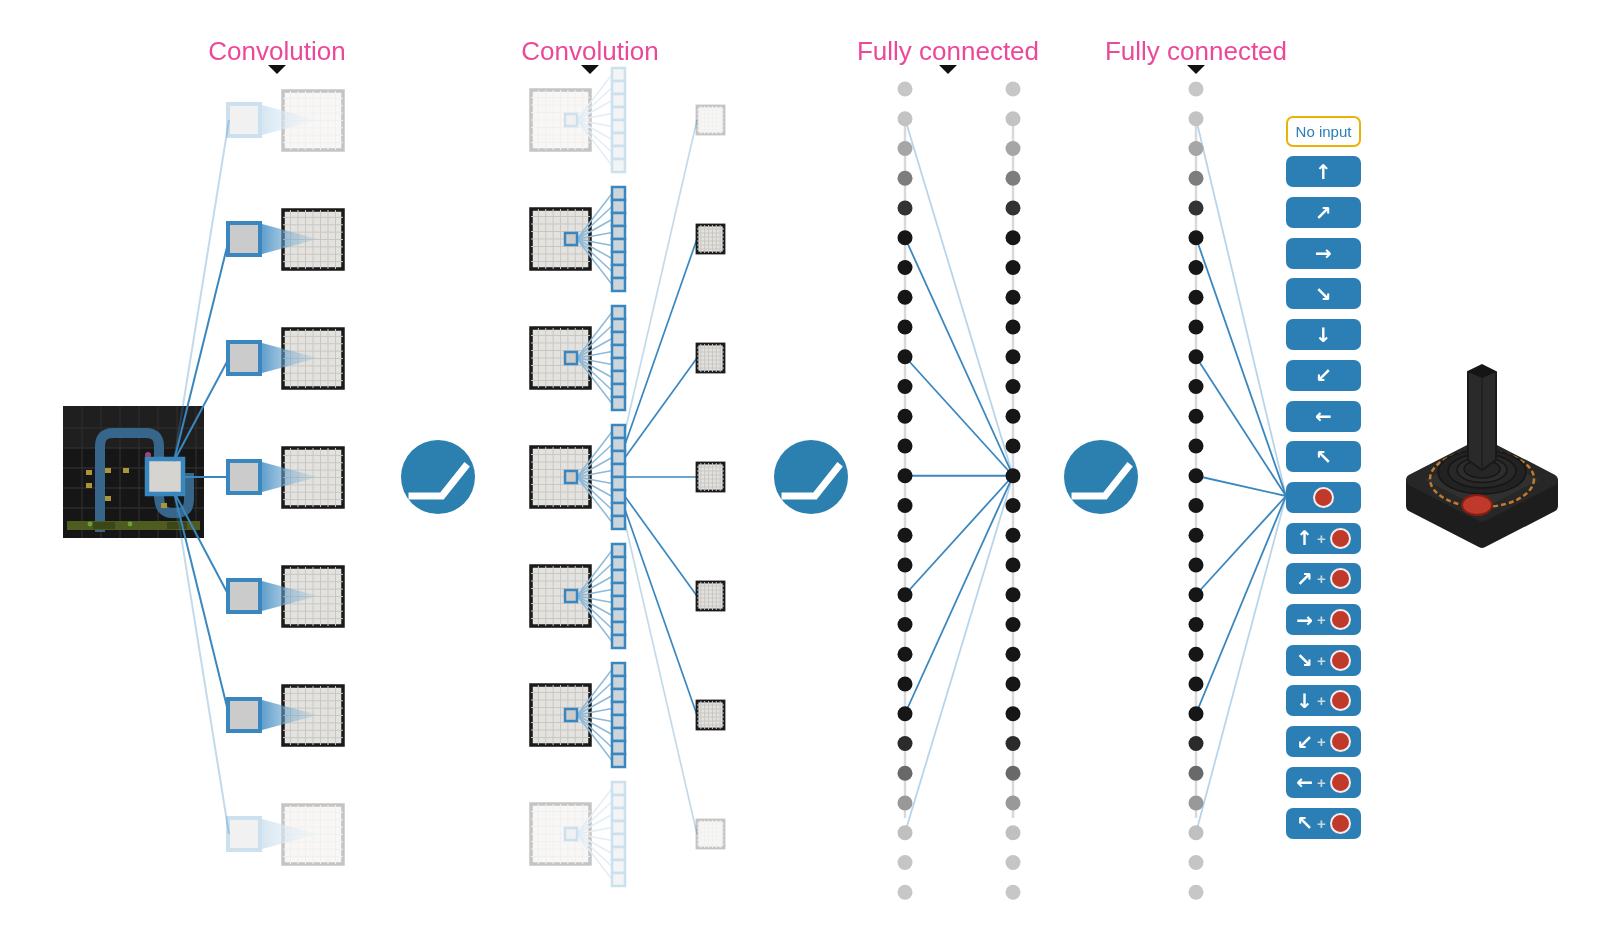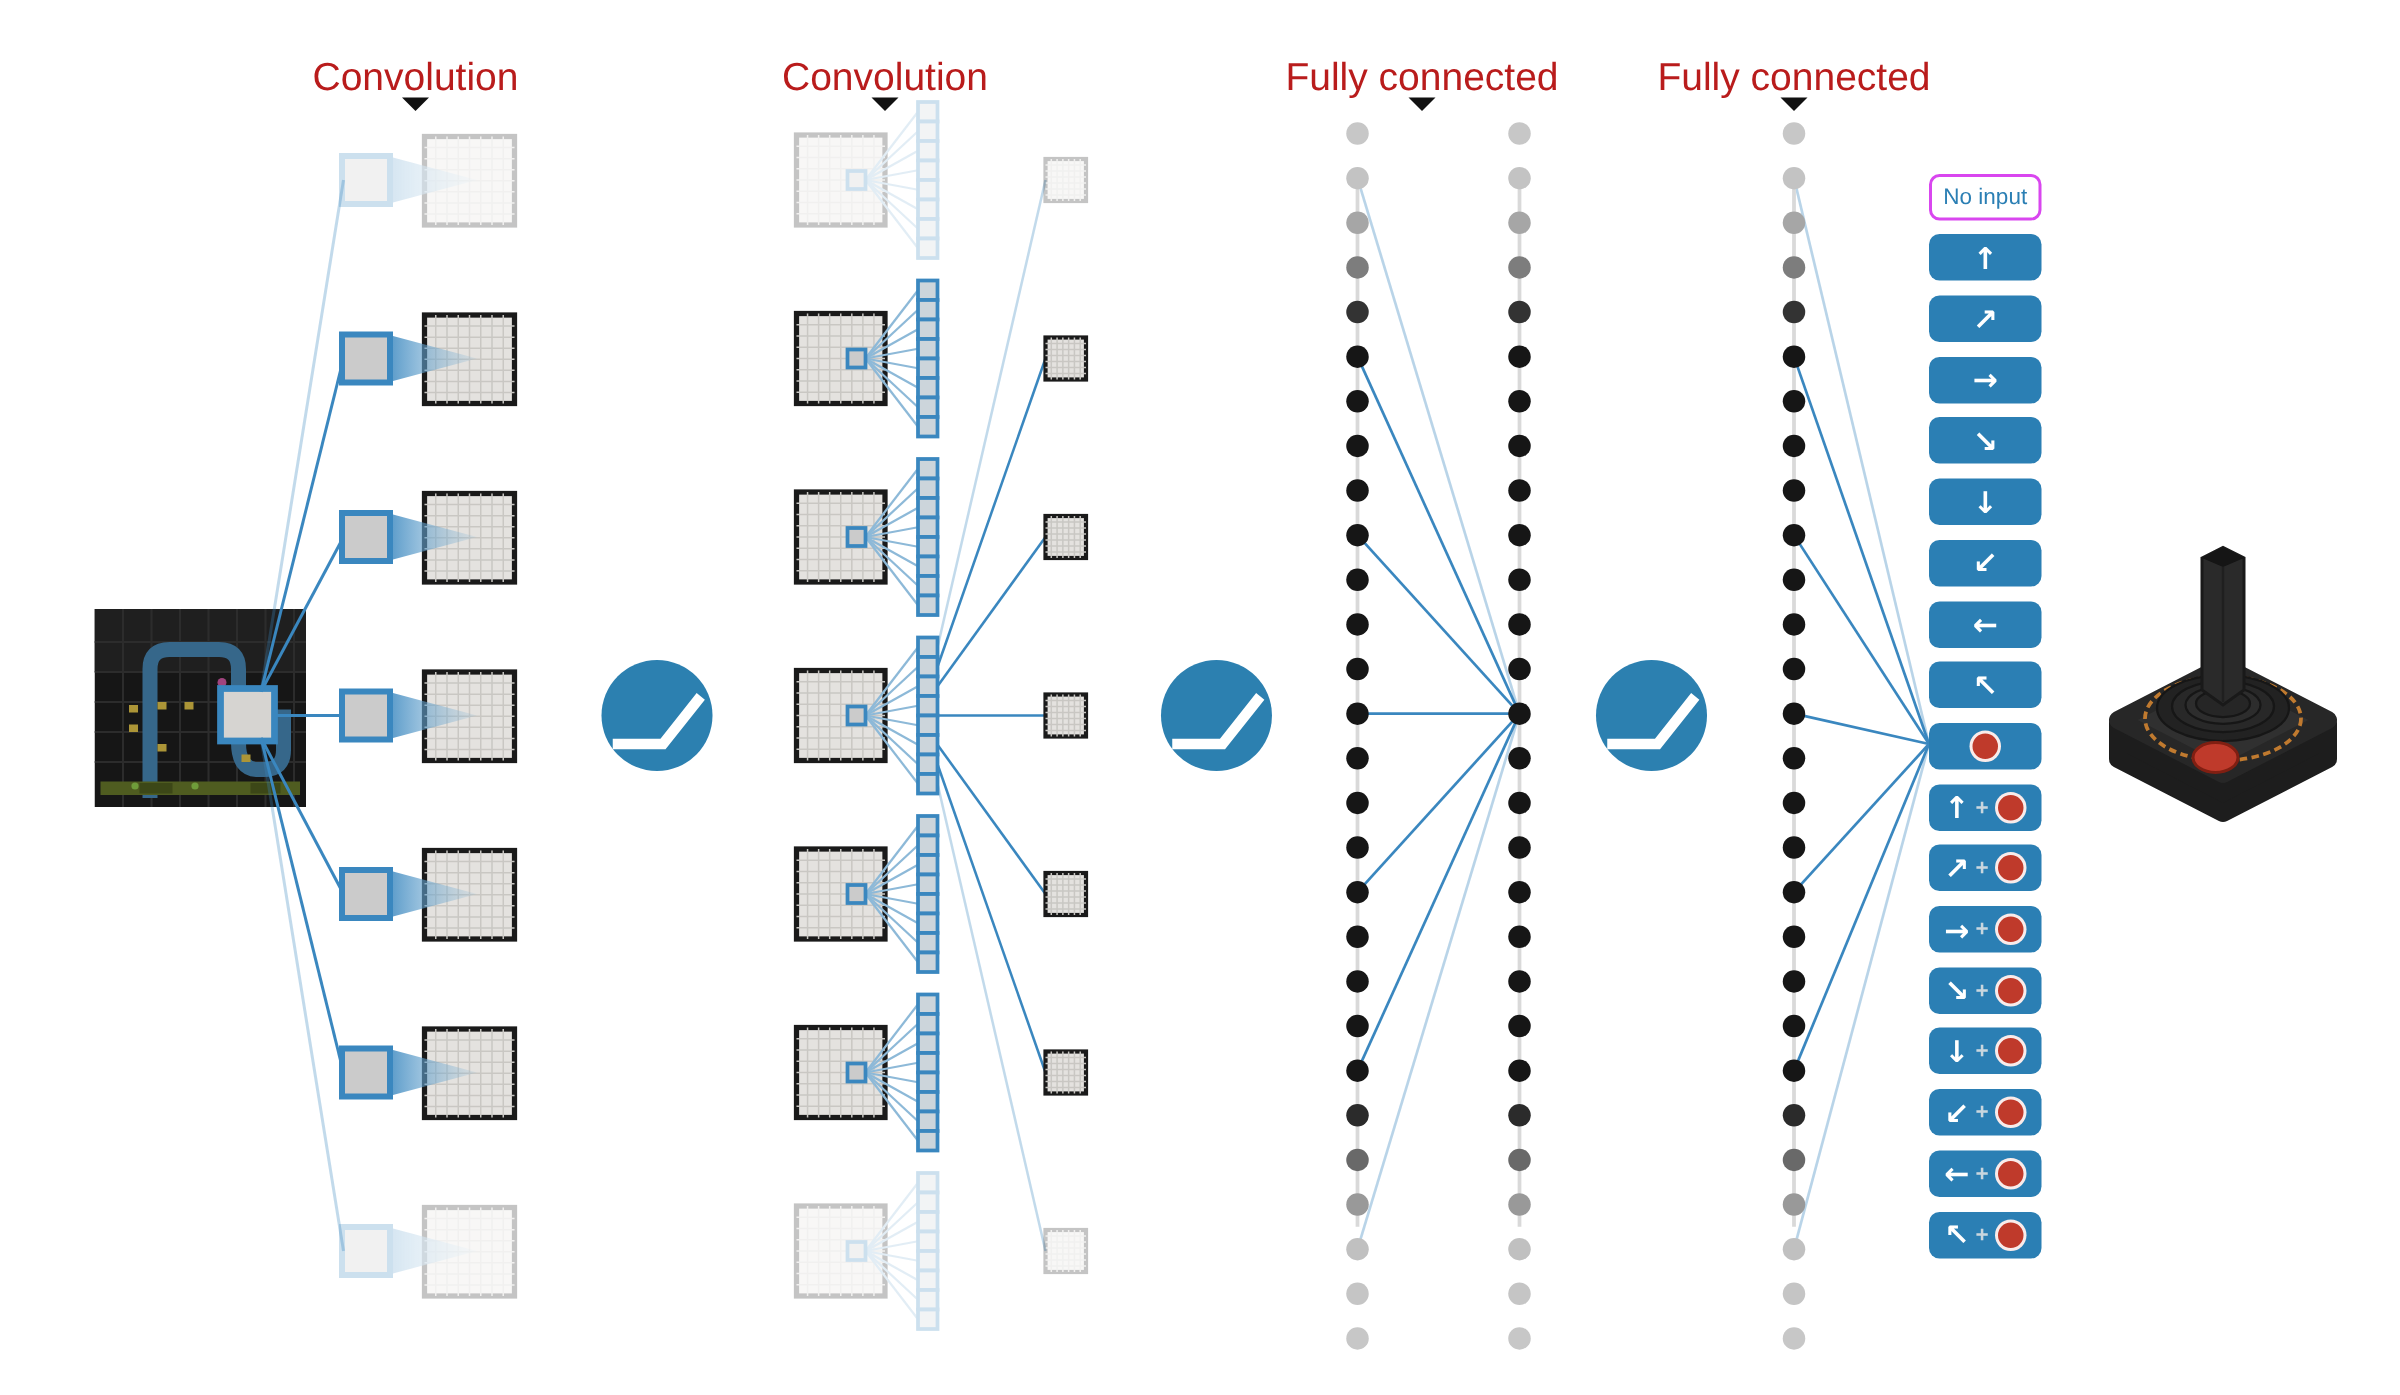--- a/index.html
+++ b/index.html
@@ -1,26 +1,26 @@
 <!DOCTYPE html>
 <html><head>
 <meta charset="utf-8">
 <style>
   html,body{margin:0;padding:0;background:#fff;}
   #canvas{position:relative;width:1600px;height:930px;background:#ffffff;overflow:hidden;
           font-family:"Liberation Sans","DejaVu Sans",sans-serif;}
-  .hdr{position:absolute;top:36px;width:260px;text-align:center;font-size:26px;color:#b91c1c;}
+  .hdr{position:absolute;top:36px;width:260px;text-align:center;font-size:26px;color:#ec4899;}
   .tri{position:absolute;top:65px;width:0;height:0;border-left:9px solid transparent;
        border-right:9px solid transparent;border-top:9px solid #111;}
   svg{position:absolute;left:0;top:0;}
   #actions{position:absolute;left:0;top:0;width:1600px;height:930px;}
   .abtn{position:absolute;left:1286px;width:75px;height:31px;border-radius:7px;
         display:flex;align-items:center;justify-content:center;gap:4px;box-sizing:border-box;}
   .abtn.solid{background:#2b7fb4;}
-  .abtn.outline{background:#fff;border:2px solid #d946ef;color:#2b7fb4;font-size:15px;}
+  .abtn.outline{background:#fff;border:2px solid #eab308;color:#2b7fb4;font-size:15px;}
   .arrow{color:#fff;font-family:"DejaVu Sans",sans-serif;font-size:20px;font-weight:bold;line-height:1;}
   .plus{color:#c9d6de;font-size:15px;font-weight:bold;line-height:1;}
   .fire{width:21px;height:21px;border-radius:50%;background:#bf3a2b;border:2px solid rgba(255,255,255,.9);box-sizing:border-box;}
 </style>
 </head>
 <body>
 
 <div id="canvas">
 
   <div class="hdr" id="hdr0" style="left: 147px;">Convolution</div>

